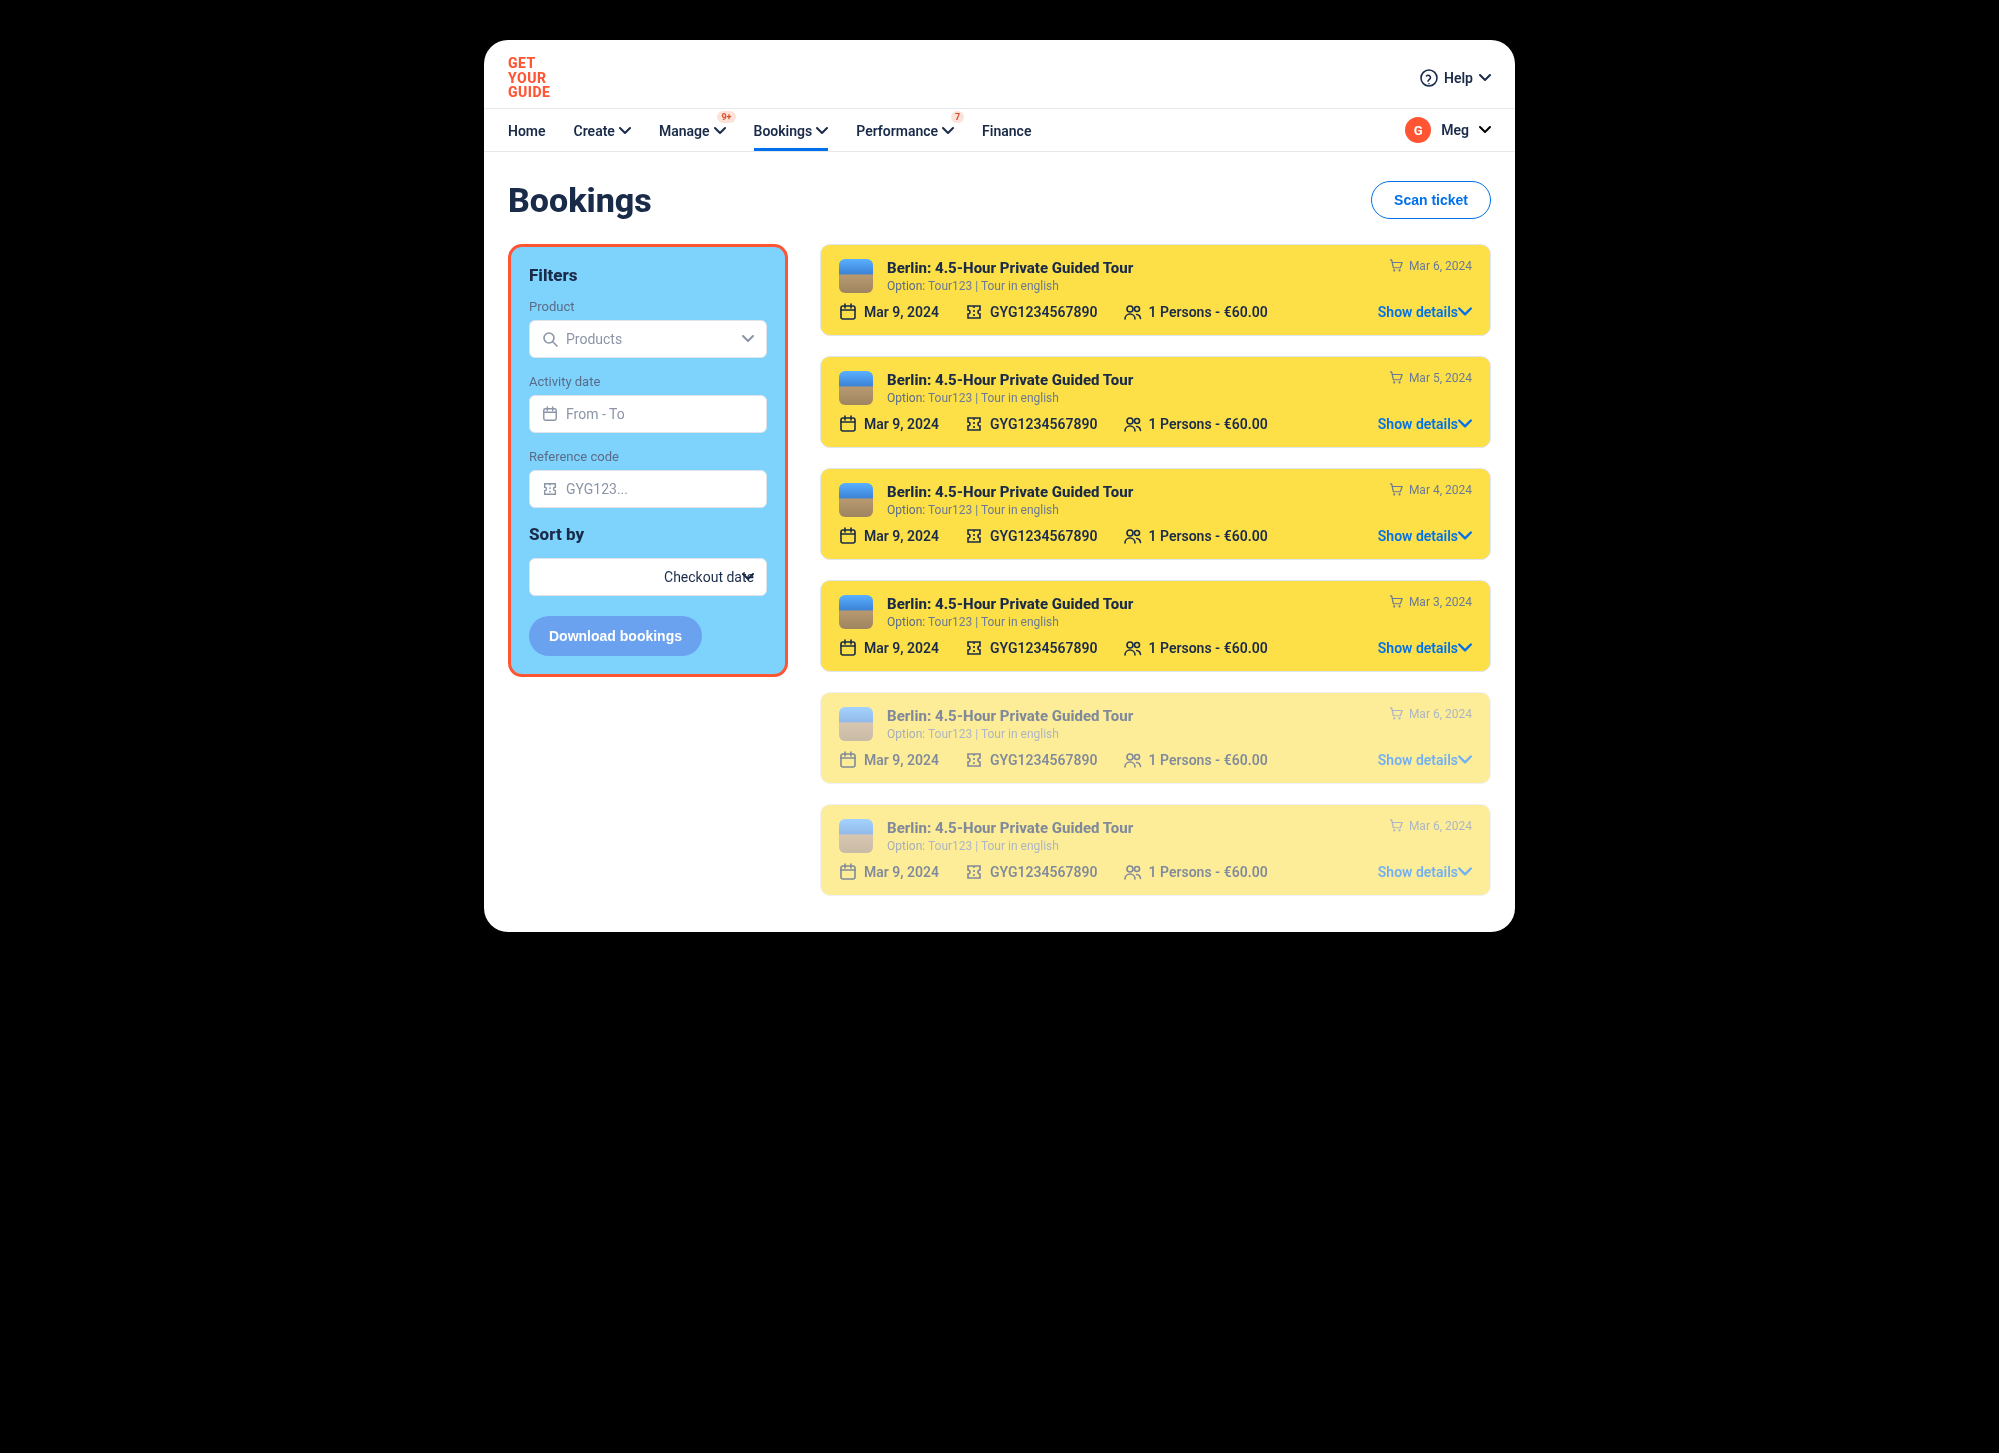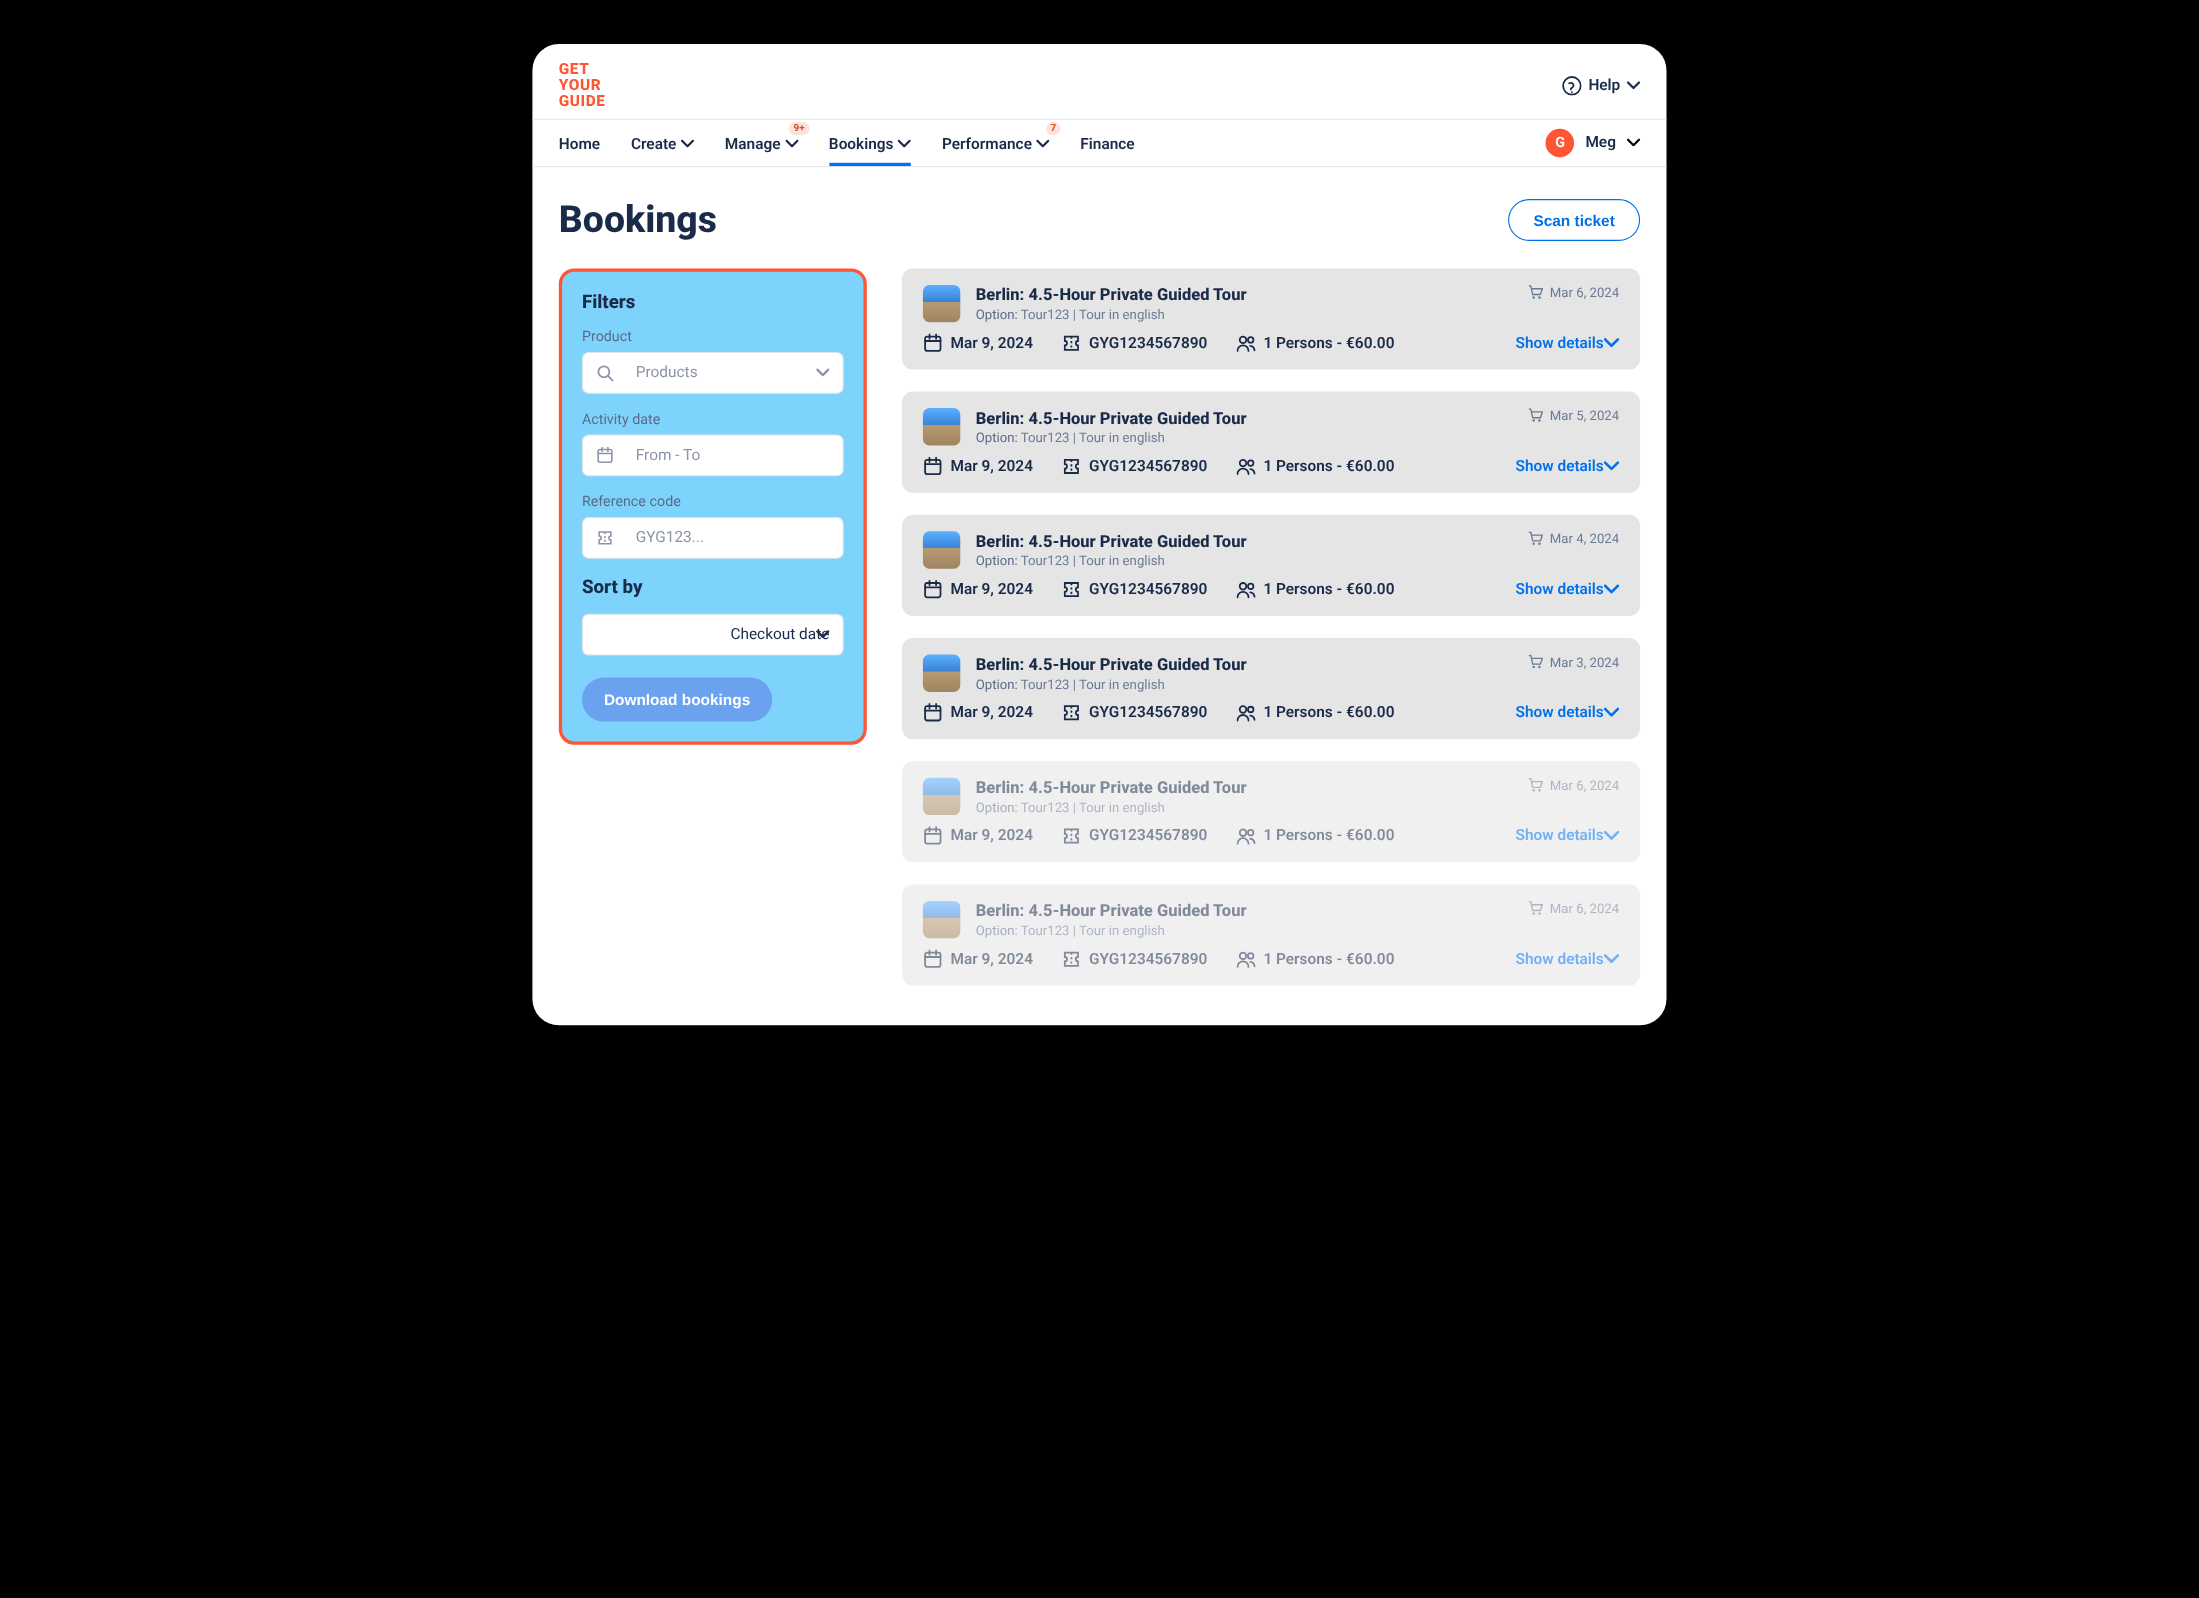--- a/index.html
+++ b/index.html
@@ -155,21 +155,21 @@
     margin-bottom: 6px;
     display:block;
   }
   .field {
     background:#fff;
     border:1px solid #dfe3ea;
     border-radius:6px;
     padding:10px 12px;
     display:flex;
     align-items:center;
-    gap:20px;
+    gap:8px;
     margin-bottom:16px;
     font-size:14px;
     color:#8b95a7;
     position:relative;
   }
   .field svg.lead { width:16px; height:16px; flex-shrink:0; }
   .field .tail-chev {
     position:absolute; right:12px; top:50%; transform:translateY(-50%);
     width:12px; height:12px;
   }
@@ -184,21 +184,21 @@
     cursor:pointer;
     margin-top:4px;
   }
 
   
   .list { flex:1; display:flex; flex-direction:column; gap:20px; }
   .card {
     border:1px solid #e1e5ec;
     border-radius:10px;
     padding:14px 18px;
-    background:#e5e5e5;
+    background:#fde047;
   }
   .card.muted { opacity:0.55; }
   .card-top {
     display:flex; gap:14px; position:relative; margin-bottom:10px;
   }
   .thumb {
     width:34px; height:34px;
     border-radius:6px;
     background: linear-gradient(180deg,#5ab0ff 0%, #3b82d6 45%, #b89a70 46%, #9e8460 100%);
     flex-shrink:0;

